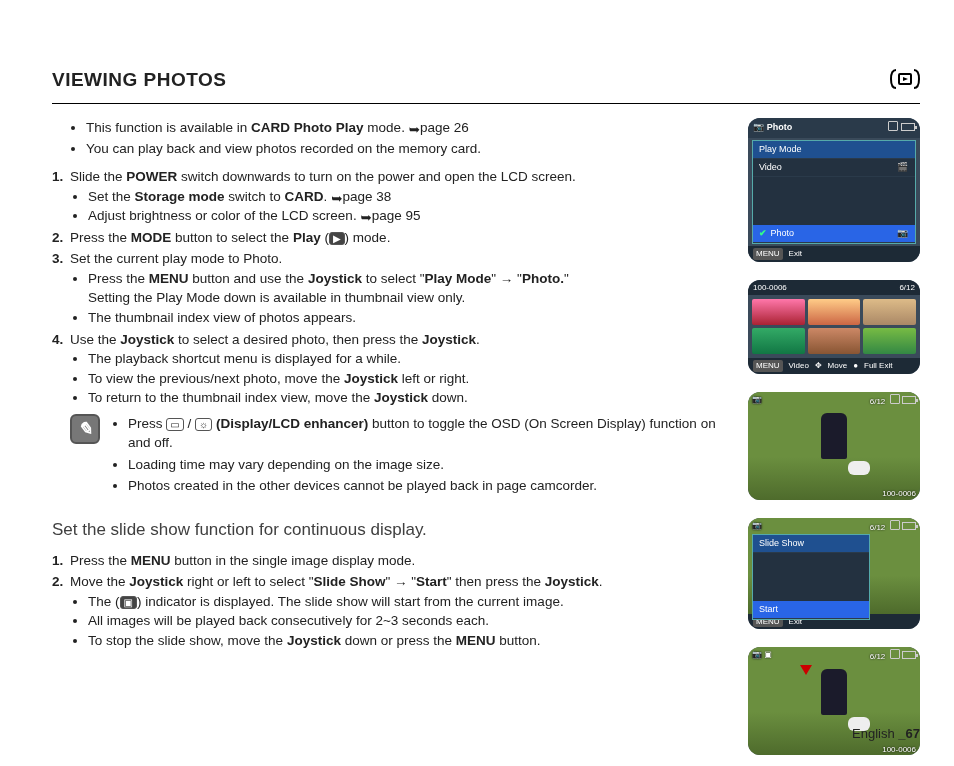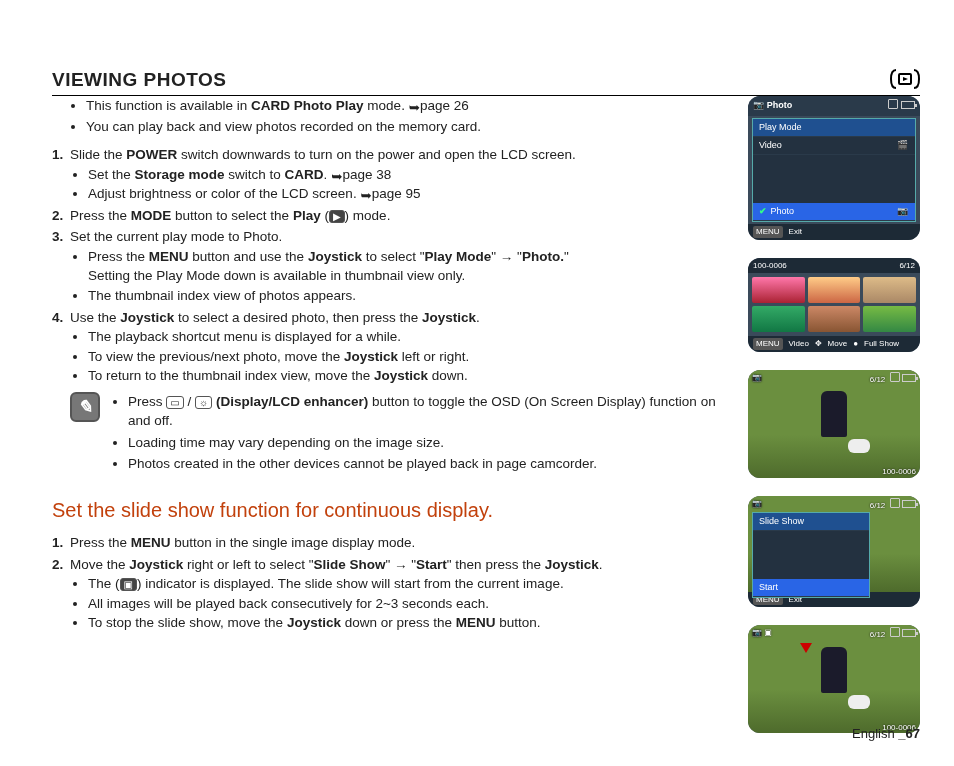--- a/index.html
+++ b/index.html
@@ -7,42 +7,42 @@
     font-family: Arial, Helvetica, sans-serif;
     background: #fff;
     width: 954px;
     height: 766px;
     position: relative;
     color: #222;
     font-size: 13.5px;
     line-height: 1.45;
     padding: 62px 34px 28px 52px;
   }
-  .header-row { display: flex; align-items: flex-end; justify-content: space-between; border-bottom: 1.5px solid #000; padding-bottom: 1px; }
+  .header-row { display: flex; align-items: flex-end; justify-content: space-between; border-bottom: 1.5px solid #000; padding-bottom: 9px; margin-bottom: 14px; }
   .page-title { font-size: 19px; font-weight: bold; letter-spacing: .5px; }
   .mode-icon { font-size: 22px; font-weight: bold; }
   .mode-icon svg { vertical-align: middle; }
   .main { display: flex; gap: 20px; }
   .left { flex: 1; }
   .right { width: 172px; display: flex; flex-direction: column; gap: 18px; }
   ul.bullets { list-style: disc; padding-left: 34px; margin-bottom: 8px; }
   ul.bullets li { margin-bottom: 2px; }
   ol.steps { list-style: none; padding-left: 18px; margin-bottom: 6px; }
   ol.steps > li { margin-bottom: 2px; position: relative; }
   ol.steps > li .num { font-weight: bold; position: absolute; left: -18px; }
   ol.steps ul { list-style: disc; padding-left: 18px; }
   .note-row { display: flex; gap: 10px; margin-top: 6px; padding-left: 18px; }
   .note-icon {
     width: 30px; height: 30px; min-width: 30px; background: #777; border: 2px solid #555;
     border-radius: 6px; display: flex; align-items: center; justify-content: center;
     color: #fff; font-size: 18px; font-style: italic; font-weight: bold;
   }
   .note-list { list-style: disc; padding-left: 18px; }
   .note-list li { margin-bottom: 2px; }
-  h2.section-sub { font-size: 20px; font-weight: normal; margin: 20px 0 8px 0; color: #c2410c; }
+  h2.section-sub { font-size: 17px; font-weight: normal; margin: 20px 0 8px 0; color: #404040; }
 
   .bold { font-weight: bold; }
   .arrow-icon { display: inline-block; transform: translateY(2px); }
   .inline-icon { display: inline-block; border:1px solid #555; border-radius:3px; font-size:10px; padding:0 3px; line-height:1.1; vertical-align:middle; }
   .inline-icon.play { background:#444; color:#fff; }
   .inline-icon.slideshow { background:#444; color:#fff; }
 
   
   .screen { background: #3a4a5a; border-radius: 12px; color: #fff; font-size: 9px; position: relative; overflow: hidden; }
   .sc-titlebar { background: #2a3a4a; padding: 3px 5px; display: flex; align-items: center; justify-content: space-between; font-weight: bold; }
@@ -186,21 +186,21 @@
       <div class="thumb th4"></div>
       <div class="thumb th5"></div>
       <div class="thumb th6"></div>
     </div>
     <div class="sc-footer">
           <span class="tag">MENU</span>
           <span>Video</span>
           <span>✥</span>
           <span>Move</span>
           <span>●</span>
-          <span>Full Show</span>
+          <span>Full Exit</span>
         </div>
   </div>
 
   <div class="screen">
     <div class="full-img">
       <div class="overlay-top">
             <span><span>📷</span></span>
             <span><span>6/12</span> &nbsp;<span class="cardico"></span> <span class="batt"></span></span>
           </div>
       <div class="person"></div>

